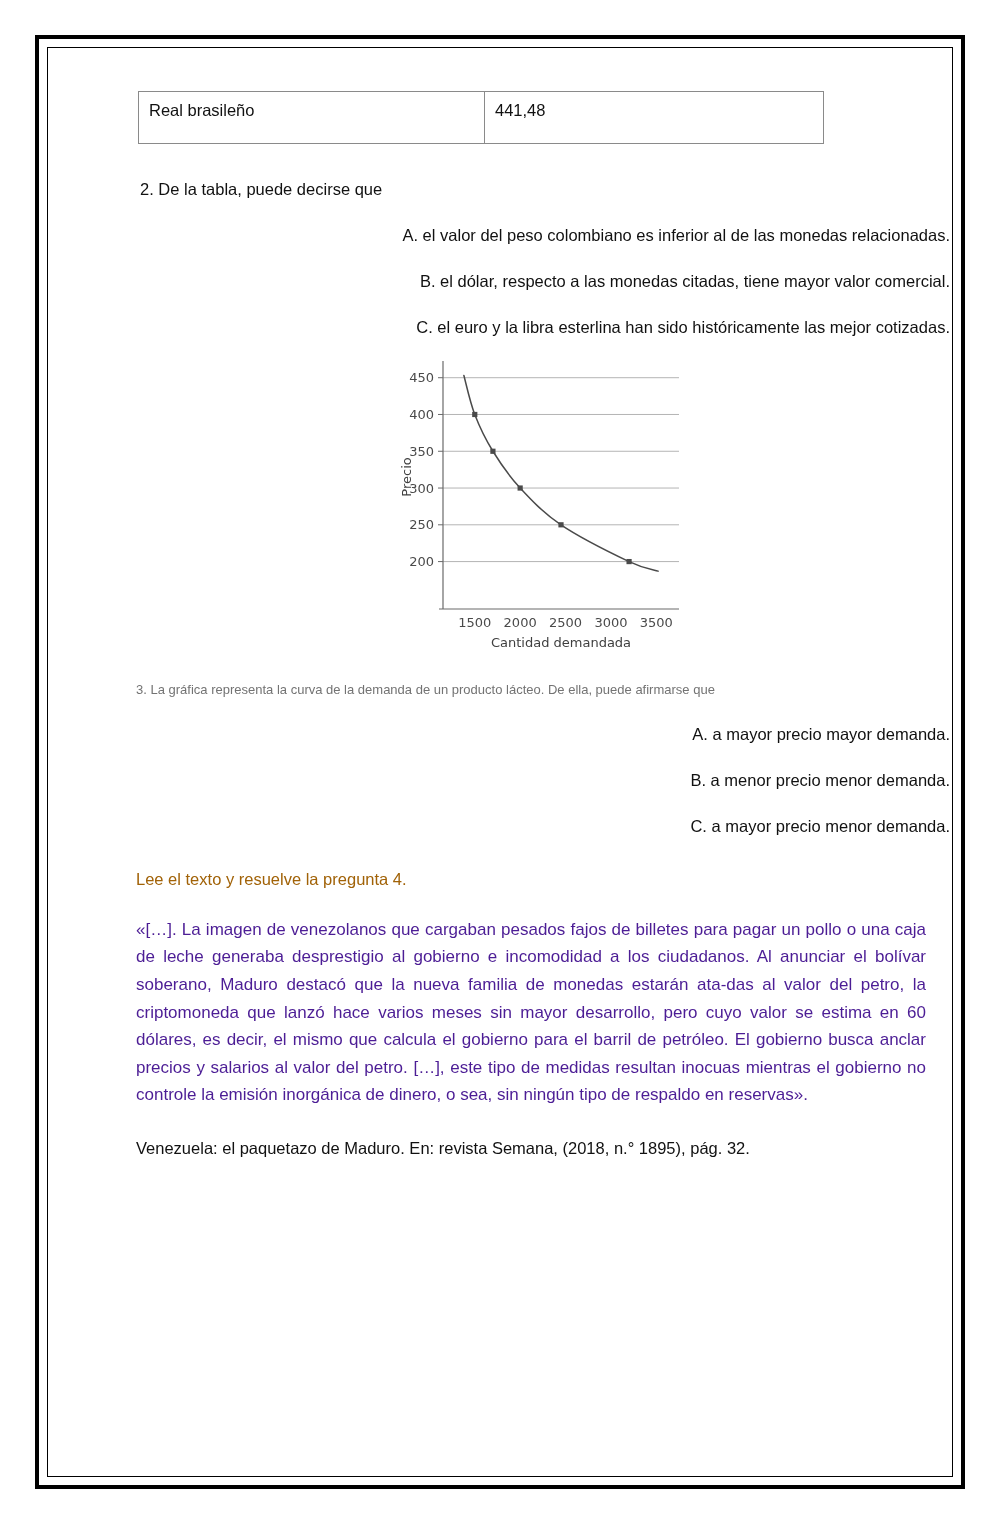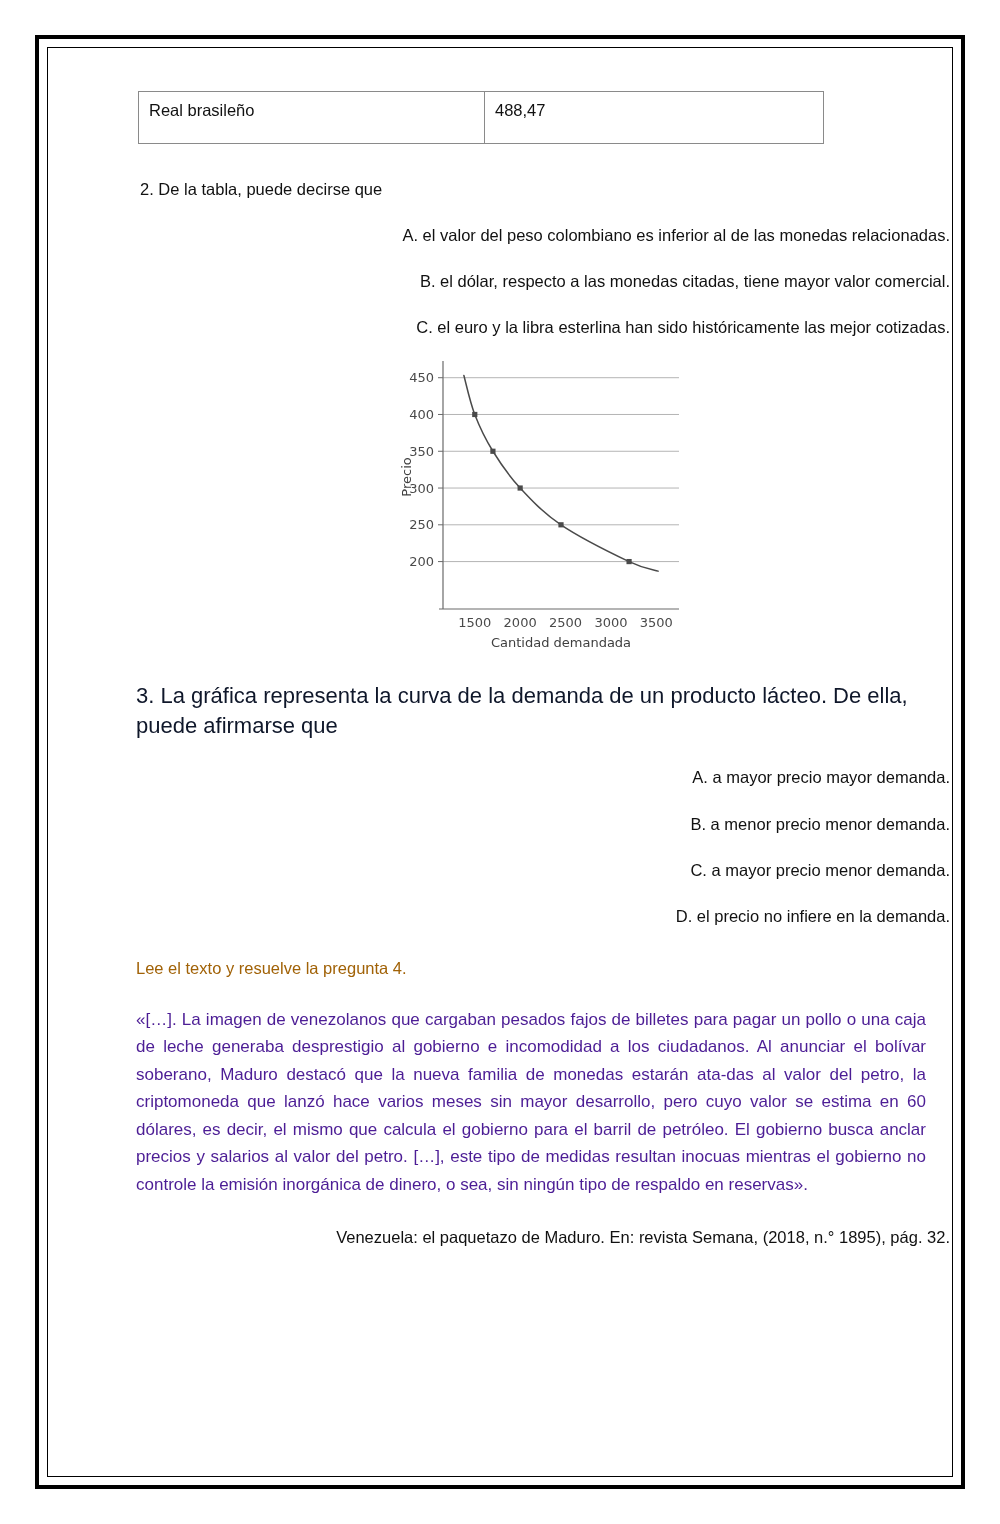--- a/index.html
+++ b/index.html
@@ -89,24 +89,24 @@
 
   
   .chart-wrap {
     margin: 14px 0 0 0;
     display: flex;
     justify-content: center;
   }
   .chart-svg { display: block; }
 
   .q3-stem {
-    font-size: 22px;
+    font-size: 13px;
     line-height: 1.4;
     margin: 28px 0 0 4px;
-    color: #0f172a;
+    color: #737373;
     max-width: 790px;
   }
 
   .lead-line {
     font-size: 16.5px;
     line-height: 1.35;
     margin: 30px 0 0 4px;
     color: #a16207;
   }
 
@@ -118,40 +118,39 @@
     color: #4c1d95;
     max-width: 790px;
     hyphens: none;
   }
 
   .source-line {
     font-size: 16.5px;
     line-height: 1.35;
     margin: 28px 0 0 4px;
     color: #111;
-    text-align: right;
   }
 
   
   .axis-tick { font-family: "DejaVu Sans", sans-serif; font-size: 13px; fill: #4a4a4a; }
   .axis-title { font-family: "DejaVu Sans", sans-serif; font-size: 13px; fill: #3f3f3f; }
 </style>
 </head>
 <body>
 
 <div id="page-frame-outer">
   <div id="page-frame-inner"></div>
 
   <div id="page-content">
 
     <table class="currency-table">
       <tbody>
         <tr>
           <td class="cell-name">Real brasileño</td>
-          <td class="cell-value">488,47</td>
+          <td class="cell-value">441,48</td>
         </tr>
       </tbody>
     </table>
 
     <p class="q-stem">2. De la tabla, puede decirse que</p>
     <p class="q-option">A. el valor del peso colombiano es inferior al de las monedas relacionadas.</p>
     <p class="q-option">B. el dólar, respecto a las monedas citadas, tiene mayor valor comercial.</p>
     <p class="q-option">C. el euro y la libra esterlina han sido históricamente las mejor cotizadas.</p>
 
 
@@ -190,20 +189,19 @@
           <rect x="235.47692307692307" y="205.98064516129034" width="5.2" height="5.2" fill="#4a4a4a"></rect>
           <text x="0" y="0" text-anchor="middle" transform="translate(20,124) rotate(-90)" class="axis-title">Precio</text>
           <text x="170" y="294" text-anchor="middle" class="axis-title">Cantidad demandada</text>
         </svg>
     </div>
 
     <p class="q3-stem">3. La gráfica representa la curva de la demanda de un producto lácteo. De ella, puede afirmarse que</p>
     <p class="q-option">A. a mayor precio mayor demanda.</p>
     <p class="q-option">B. a menor precio menor demanda.</p>
     <p class="q-option">C. a mayor precio menor demanda.</p>
-    <p class="q-option">D. el precio no infiere en la demanda.</p>
 
     <p class="lead-line">Lee el texto y resuelve la pregunta 4.</p>
     <p class="body-paragraph">«[…]. La imagen de venezolanos que cargaban pesados fajos de billetes para pagar un pollo o una caja de leche generaba desprestigio al gobierno e incomodidad a los ciudadanos. Al anunciar el bolívar soberano, Maduro destacó que la nueva familia de monedas estarán ata-das al valor del petro, la criptomoneda que lanzó hace varios meses sin mayor desarrollo, pero cuyo valor se estima en 60 dólares, es decir, el mismo que calcula el gobierno para el barril de petróleo. El gobierno busca anclar precios y salarios al valor del petro. […], este tipo de medidas resultan inocuas mientras el gobierno no controle la emisión inorgánica de dinero, o sea, sin ningún tipo de respaldo en reservas».</p>
     <p class="source-line">Venezuela: el paquetazo de Maduro. En: revista Semana, (2018, n.° 1895), pág. 32.</p>
 
   </div>
 </div>
 
 </body></html>

